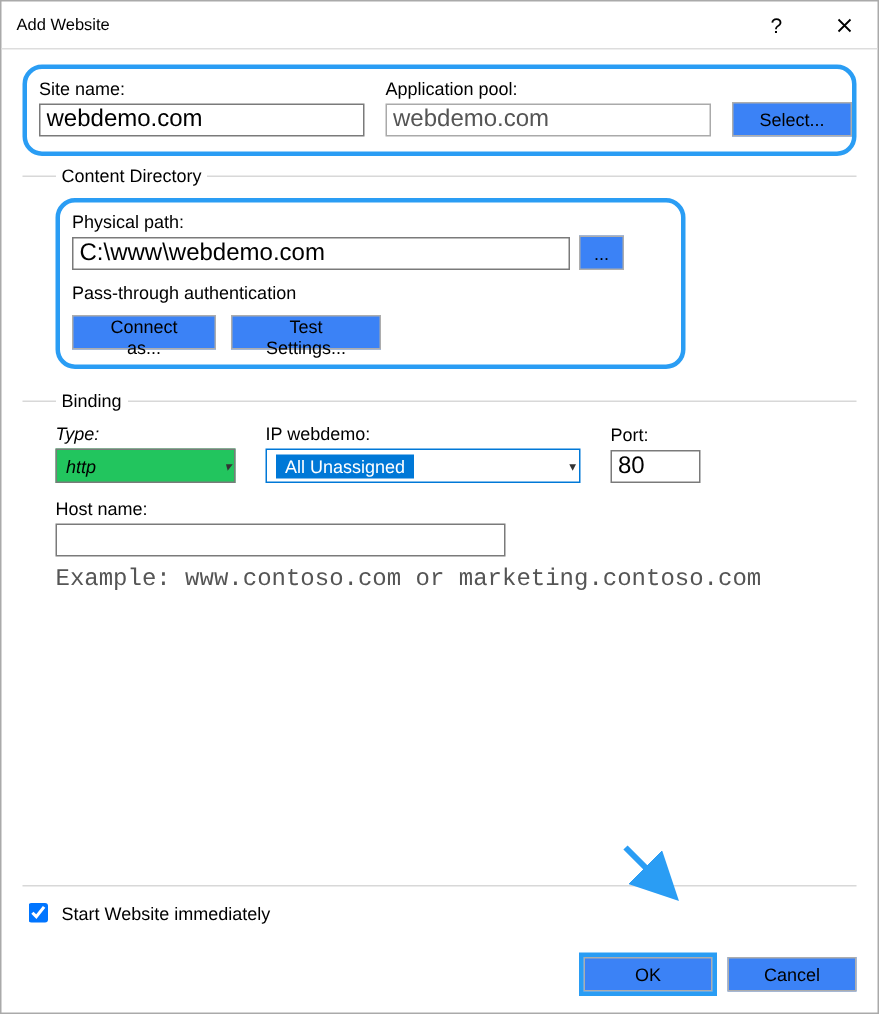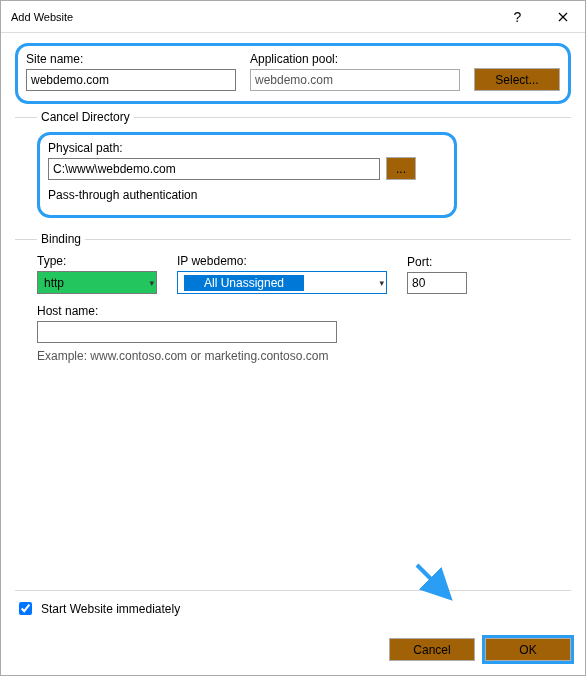--- a/index.html
+++ b/index.html
@@ -52,31 +52,31 @@
   .row { display: flex; align-items: center; }
   .col { display: flex; flex-direction: column; }
   .label { font-size: 12px; color: #000; margin-bottom: 3px; }
   .label.disabled { color: #000000; }
   input[type=text], select, .text-input {
     height: 22px;
     border: 1px solid #7a7a7a;
     background: #fff;
     padding: 0 4px;
     font-family: inherit;
-    font-size: 12px;
+    font-size: 16px;
   }
   input[type=text][disabled], .text-input.disabled {
     background: #fff;
     color: #555;
     border: 1px solid #aaa;
   }
   button, .btn {
     height: 23px;
     border: 1px solid #adadad;
-    background: #a16207;
+    background: #3b82f6;
     font-family: inherit;
     font-size: 12px;
     padding: 0 14px;
     min-width: 80px;
     cursor: default;
   }
   .btn.small { min-width: 30px; padding: 0; width: 30px; }
   fieldset {
     border: 1px solid #d8d8d8;
     margin: 0 0 8px 0;
@@ -92,23 +92,23 @@
     background: #22c55e;
     padding: 0 2px 0 6px;
   }
   .dropdown .arrow { font-size: 9px; color: #333; }
   .dropdown.editable {
     background: #fff;
   }
   .dropdown.editable .sel {
     background: #0078d7;
     color: #fff;
-    padding: 1px 20px;
-  }
-  .example { color: #555; font-size: 12px; margin-top: 6px; }
+    padding: 1px 6px;
+  }
+  .example { color: #555; font-size: 16px; margin-top: 6px; font-family: Liberation Mono, monospace; }
   .bottom-area {
     padding: 8px 14px 14px 14px;
   }
   .checkbox-row { display: flex; align-items: center; gap: 6px; }
   .checkbox-row input { width: 13px; height: 13px; }
   .button-row {
     display: flex;
     justify-content: flex-end;
     gap: 10px;
     margin-top: 20px;
@@ -153,35 +153,39 @@
         </div>
         <div class="col" style="flex:0 0 210px;">
           <span class="label disabled">Application pool:</span>
           <input type="text" disabled="" value="webdemo.com" style="">
         </div>
         <button class="btn" style="width:86px;">Select...</button>
       </div>
     </div>
 
     <fieldset style="border-top:1px solid #d8d8d8;border-left:none;border-right:none;border-bottom:none;padding:8px 0 0 22px;">
-      <legend>Cancel Directory</legend>
+      <legend>Content Directory</legend>
       <div class="highlight-box" style="width:420px;">
         <span class="label">Physical path:</span>
         <div class="row" style="gap:6px;margin-top:2px;">
           <input type="text" style="width: 332px;" value="C:\www\webdemo.com">
           <button class="btn small">...</button>
         </div>
         <div style="margin-top:8px;" class="label">Pass-through authentication</div>
+        <div class="row" style="gap:10px;margin-top:8px;">
+          <button class="btn" style="width:96px;">Connect as...</button>
+          <button class="btn" style="width:100px;">Test Settings...</button>
+        </div>
       </div>
     </fieldset>
 
     <fieldset style="border:1px solid #d8d8d8;border-left:none;border-right:none;border-bottom:none;padding:8px 0 0 22px;">
       <legend>Binding</legend>
       <div class="row" style="gap:20px;align-items:flex-end;">
-        <div class="col" style="width:120px;">
+        <div class="col" style="width:120px;font-style:italic;">
           <span class="label">Type:</span>
           <div class="dropdown">
             <span>http</span>
             <span class="arrow">▾</span>
           </div>
         </div>
         <div class="col" style="width:210px;">
           <span class="label">IP webdemo:</span>
           <div class="dropdown editable" style="border:1px solid #0078d7;">
             <span class="sel">All Unassigned</span>
@@ -212,18 +216,18 @@
     <line x1="6" y1="6" x2="36" y2="36" stroke="#2a9df4" stroke-width="4" marker-end="url(#ah)"></line>
   </svg>
 
   <div class="bottom-area">
     <hr class="sep">
     <div class="checkbox-row">
       <input type="checkbox" checked="" style="">
       <span>Start Website immediately</span>
     </div>
     <div class="button-row">
+      <button class="btn primary-outline" style="width:86px;">OK</button>
       <button class="btn" style="width:86px;">Cancel</button>
-      <button class="btn primary-outline" style="width:86px;">OK</button>
     </div>
   </div>
 
 </div>
 
 </body></html>

